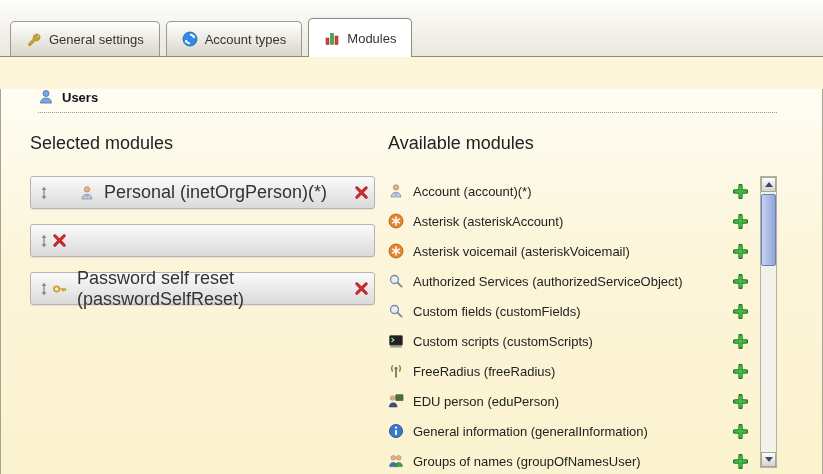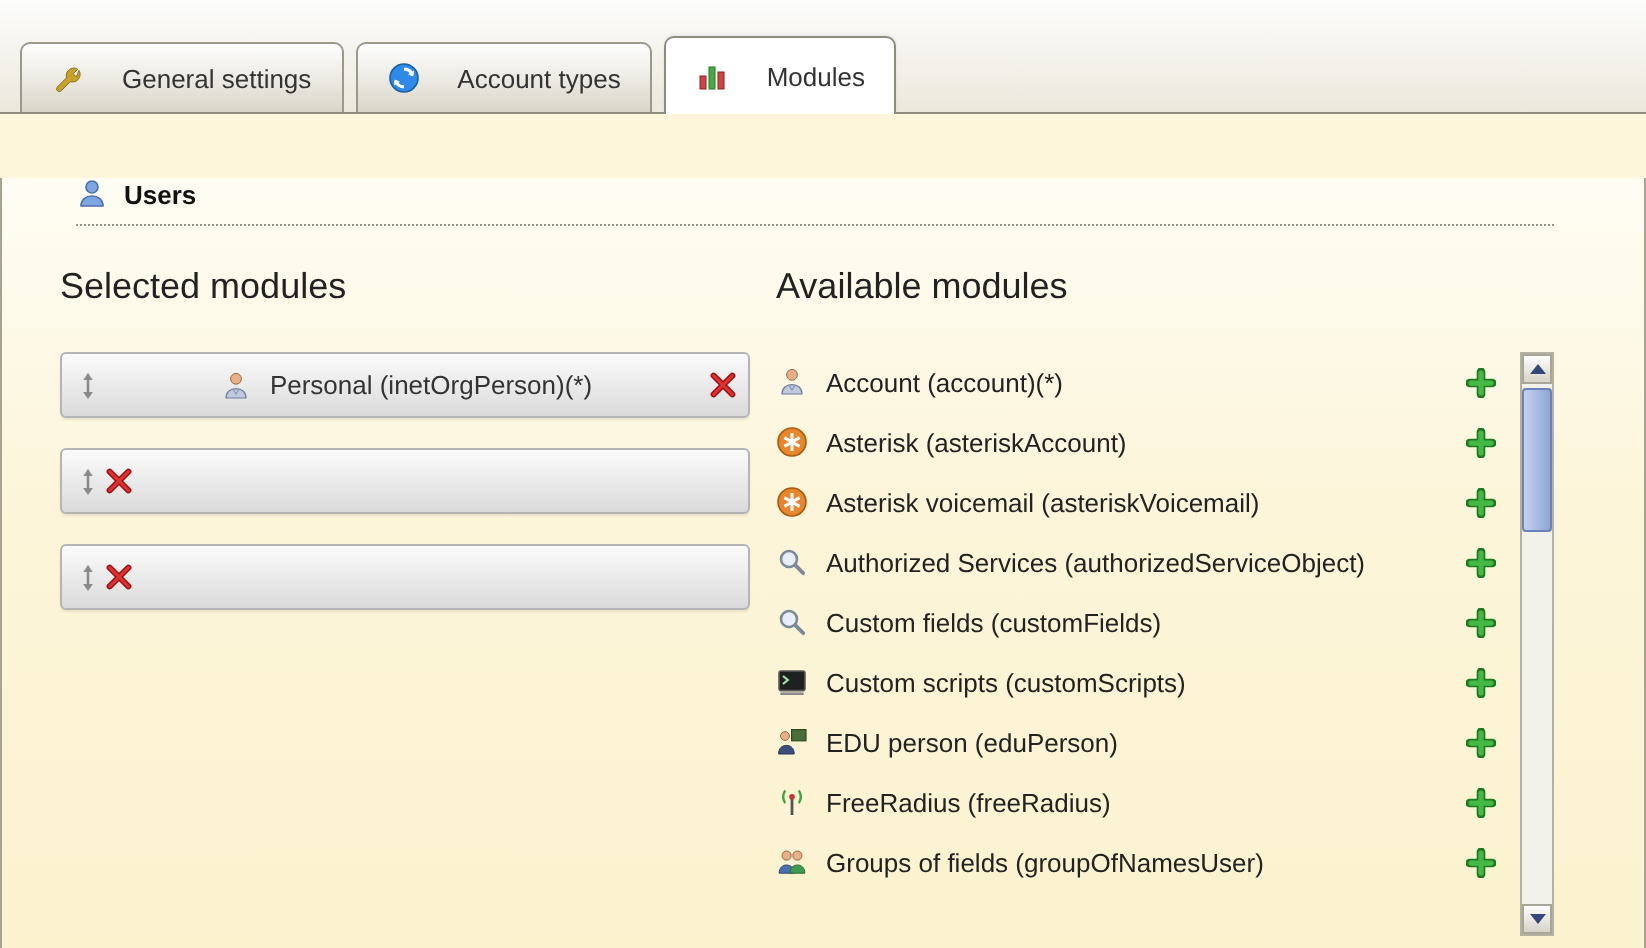--- a/index.html
+++ b/index.html
@@ -10,21 +10,21 @@
 
   
   .tabbar {
     height:57px;
     background:linear-gradient(#fdfdfc,#ebe8dc);
     border-bottom:1px solid #8f8d80;
     display:flex; align-items:flex-end;
     padding-left:10px;
   }
   .tab {
-    display:flex; align-items:center; gap:19px;
+    display:flex; align-items:center; gap:7px;
     padding:9px 15px;
     margin-right:6px;
     border:1px solid #9b998c; border-bottom:none;
     border-radius:5px 5px 0 0;
     background:linear-gradient(#ffffff,#d9d6c8);
     font-size:13px; color:#333;
     cursor:pointer;
     white-space:nowrap;
     text-align:right;
   }
@@ -67,21 +67,21 @@
     background:linear-gradient(#fbfbfb,#dadada);
     border:1px solid #b5b5b5;
     border-radius:3px;
     margin-bottom:15px;
     padding:0 5px;
     box-shadow:0 1px 1px rgba(0,0,0,0.08);
   }
   .sel-item .drag { width:16px; height:16px; cursor:grab; flex:none; }
   .sel-item .mid {
     flex:1; display:flex; align-items:center; justify-content:center;
-    gap:9px; font-size:13px; color:#333; min-width:0;
+    gap:9px; font-size:18px; color:#333; min-width:0;
   }
   .icon-btn { background:none; border:none; cursor:pointer; padding:0; line-height:0; flex:none; }
 
   
   .avail-wrap { display:flex; }
   .avail-list { flex:1; min-width:0; }
   .avail-row { display:flex; align-items:center; gap:9px; height:30px; font-size:13px; color:#222; }
   .avail-row .label { flex:1; white-space:nowrap; overflow:hidden; }
   .avail-row .icon-btn { margin-right:12px; }
 
@@ -269,20 +269,26 @@
             <svg class="icon-sm">
                 <use href="#i-delete"></use>
               </svg>
           </button>
         </div>
 
         <div class="sel-item">
           <svg class="drag">
               <use href="#i-drag"></use>
             </svg>
+          <span class="mid">
+            <svg class="icon">
+                <use href="#i-key"></use>
+              </svg>
+            <span>Password self reset (passwordSelfReset)</span>
+          </span>
           <button class="icon-btn">
             <svg class="icon-sm">
                 <use href="#i-delete"></use>
               </svg>
           </button>
         </div>
       </div>
 
       <div class="col-right">
         <div class="col-title">Available modules</div>
@@ -357,48 +363,59 @@
               <span class="label">Custom scripts (customScripts)</span>
               <button class="icon-btn">
                 <svg class="icon-sm">
                     <use href="#i-plus"></use>
                   </svg>
               </button>
             </div>
 
             <div class="avail-row">
               <svg class="icon">
+                  <use href="#i-radius"></use>
+                </svg>
+              <span class="label">FreeRadius (freeRadius)</span>
+              <button class="icon-btn">
+                <svg class="icon-sm">
+                    <use href="#i-plus"></use>
+                  </svg>
+              </button>
+            </div>
+
+            <div class="avail-row">
+              <svg class="icon">
                   <use href="#i-teacher"></use>
                 </svg>
               <span class="label">EDU person (eduPerson)</span>
               <button class="icon-btn">
                 <svg class="icon-sm">
                     <use href="#i-plus"></use>
                   </svg>
               </button>
             </div>
 
             <div class="avail-row">
               <svg class="icon">
-                  <use href="#i-radius"></use>
-                </svg>
-              <span class="label">FreeRadius (freeRadius)</span>
-              <button class="icon-btn">
-                <svg class="icon-sm">
-                    <use href="#i-plus"></use>
-                  </svg>
-              </button>
-            </div>
-
+                  <use href="#i-info"></use>
+                </svg>
+              <span class="label">General information (generalInformation)</span>
+              <button class="icon-btn">
+                <svg class="icon-sm">
+                    <use href="#i-plus"></use>
+                  </svg>
+              </button>
+            </div>
 
             <div class="avail-row">
               <svg class="icon">
                   <use href="#i-group"></use>
                 </svg>
-              <span class="label">Groups of fields (groupOfNamesUser)</span>
+              <span class="label">Groups of names (groupOfNamesUser)</span>
               <button class="icon-btn">
                 <svg class="icon-sm">
                     <use href="#i-plus"></use>
                   </svg>
               </button>
             </div>
 
           </div>
 
           <div class="scrollbar">

